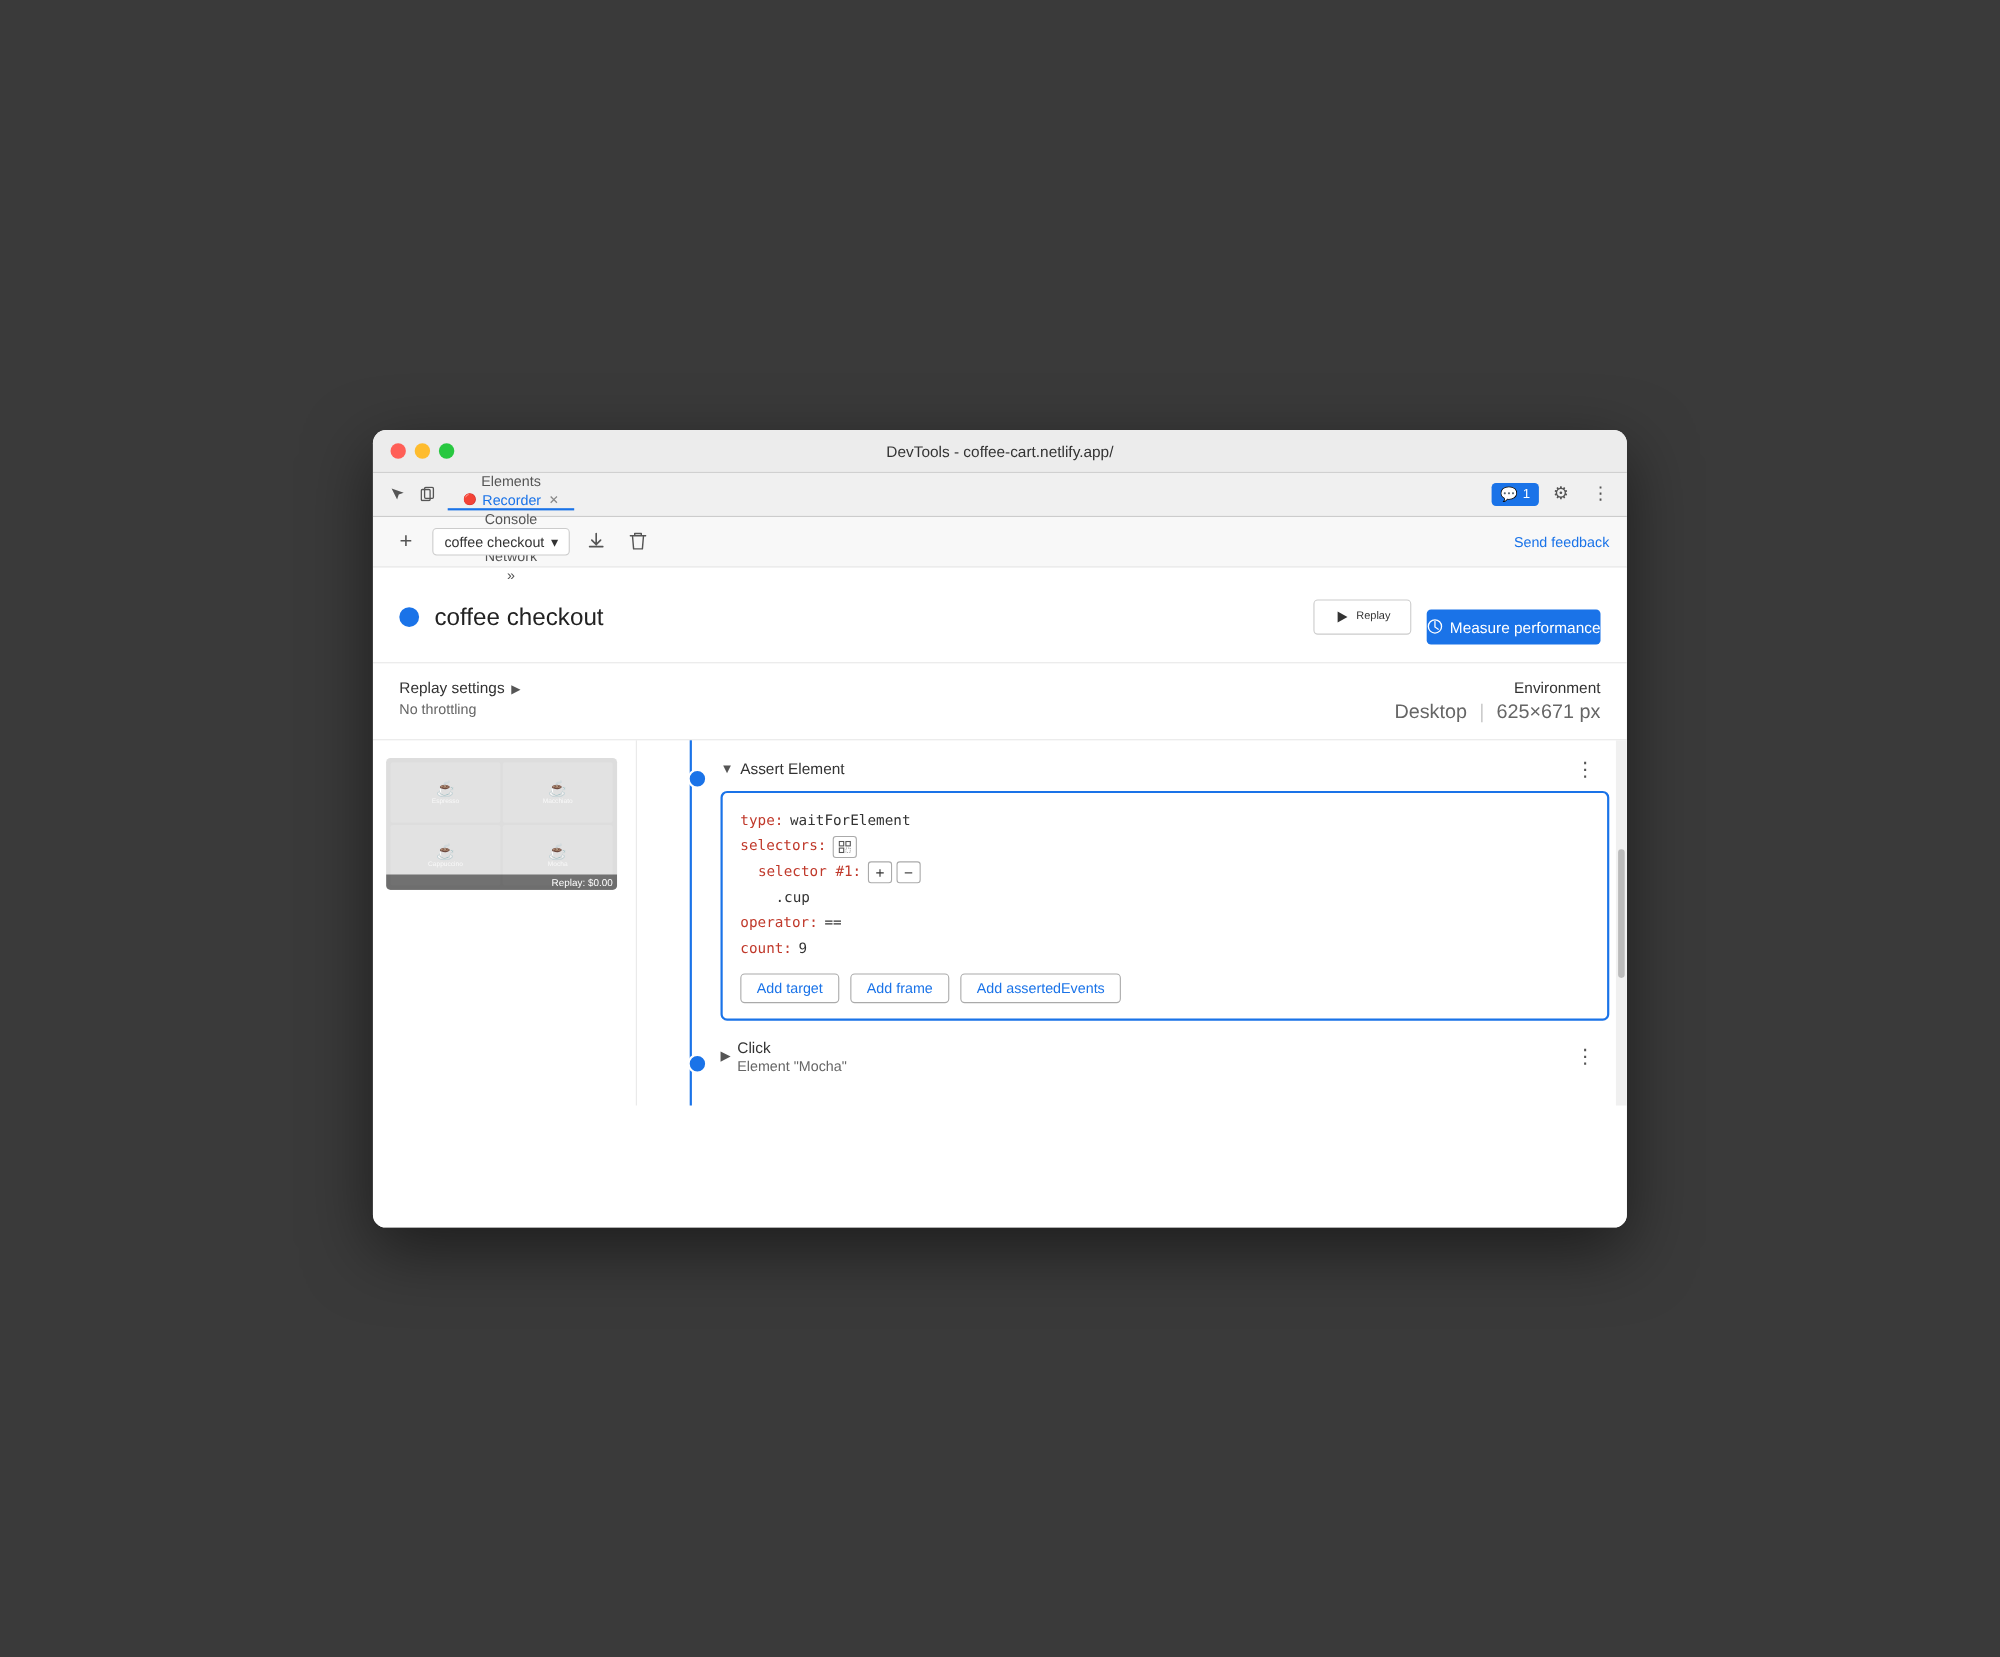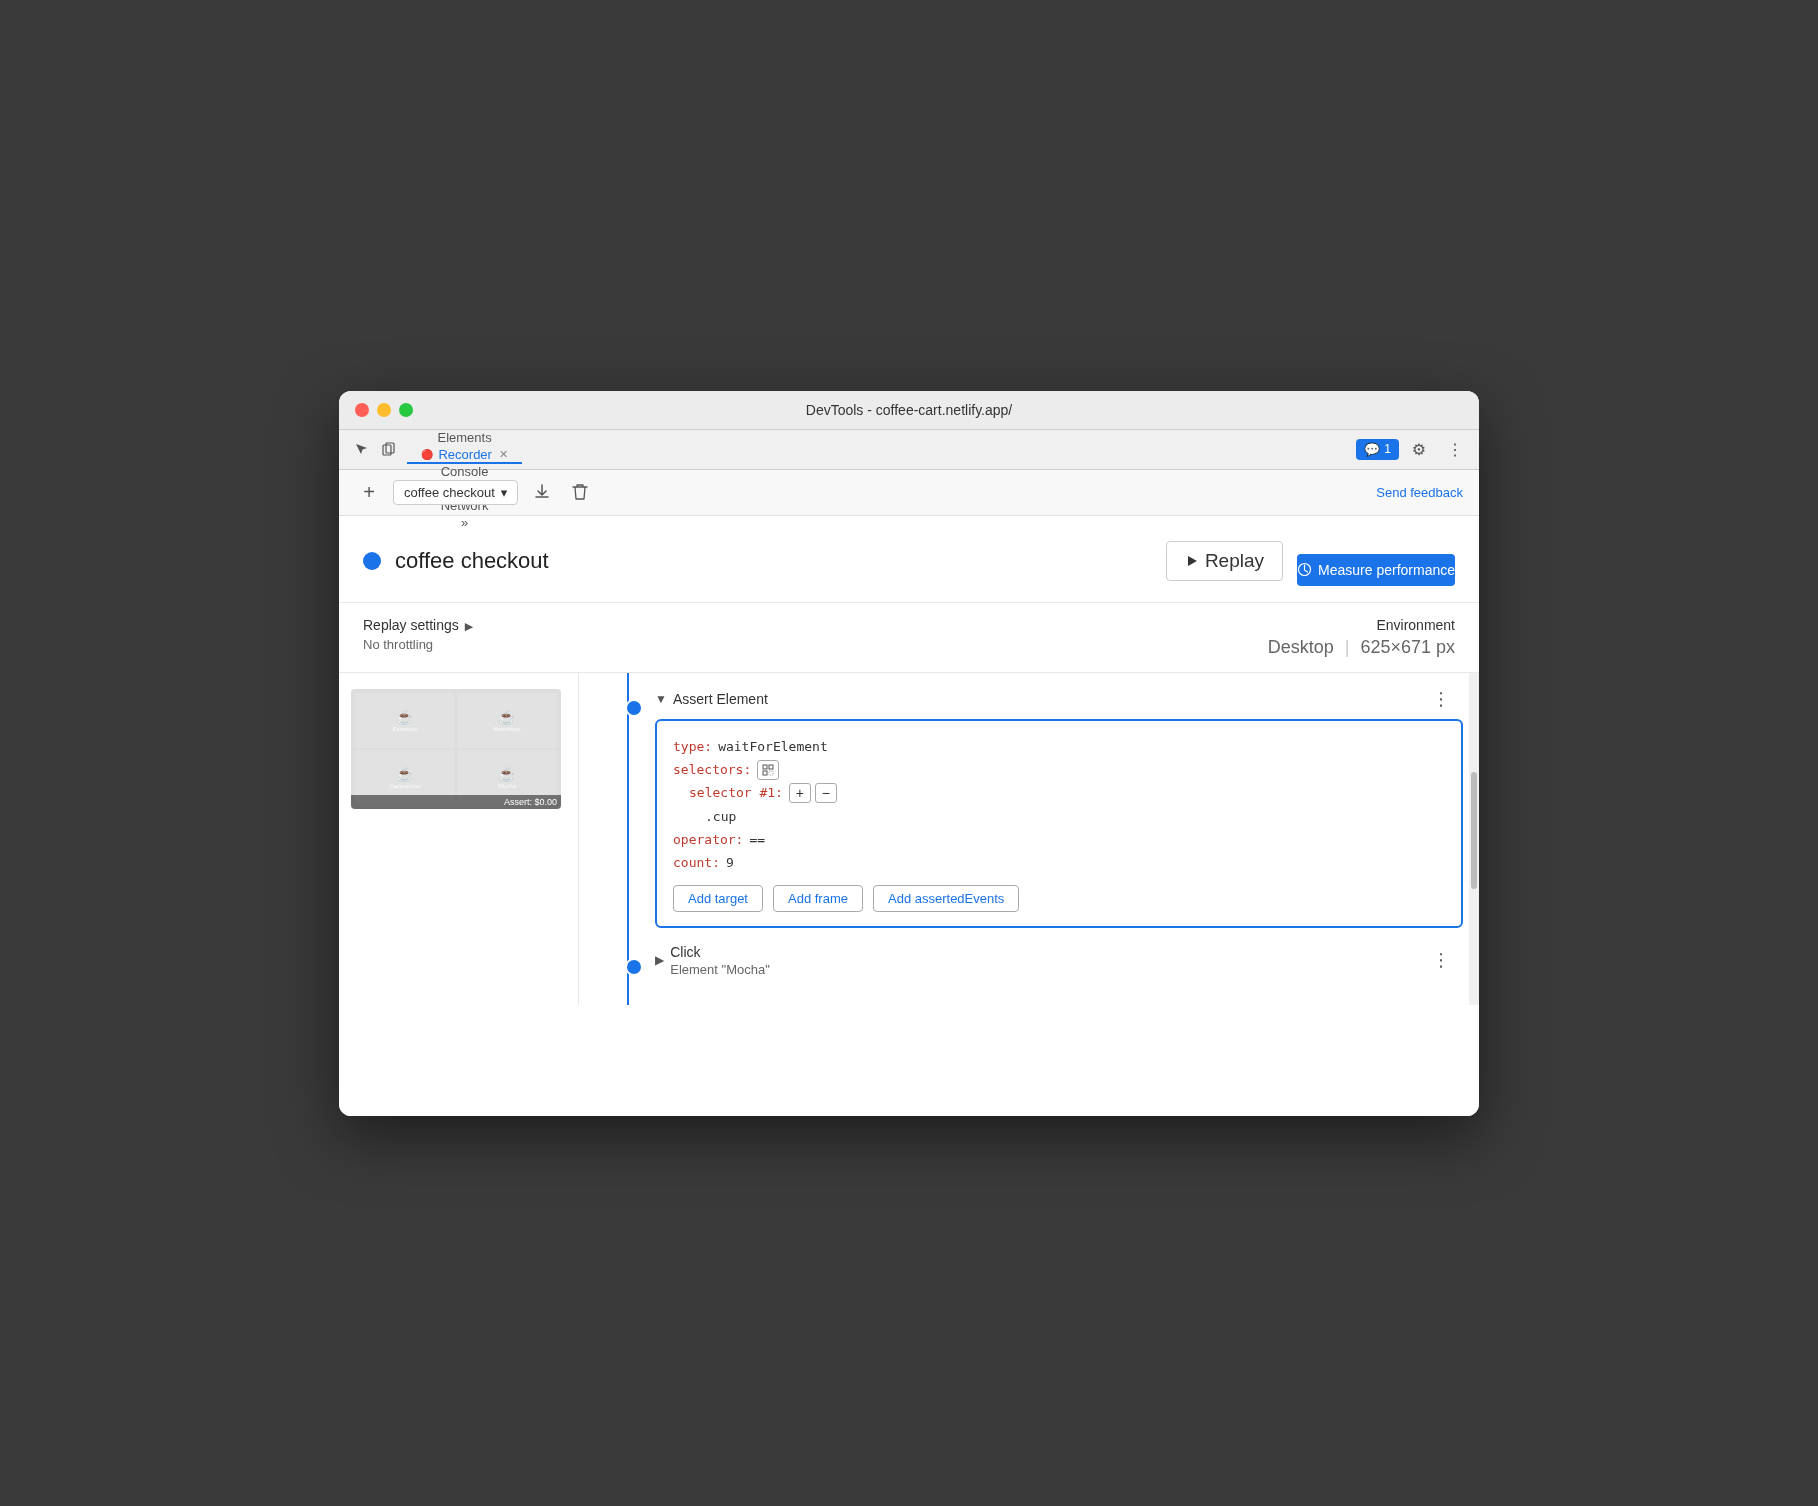--- a/index.html
+++ b/index.html
@@ -211,21 +211,21 @@
       flex: 1;
     }
     .replay-btn {
       display: flex;
       align-items: center;
       gap: 6px;
       padding: 8px 18px;
       border: 1px solid #ccc;
       border-radius: 4px;
       background: white;
-      font-size: 19px;
+      font-size: 10px;
       color: #333;
       cursor: pointer;
     }
     .measure-btn {
       display: flex;
       align-items: center;
       gap: 6px;
       padding: 8px 0;
       border: none;
       border-radius: 4px;
@@ -624,21 +624,21 @@
             </div>
             <div class="coffee-item">
               <span class="coffee-cup">☕</span>
               <span class="coffee-name">Cappuccino</span>
             </div>
             <div class="coffee-item">
               <span class="coffee-cup">☕</span>
               <span class="coffee-name">Mocha</span>
             </div>
           </div>
-          <div class="thumb-overlay">Assert: $0.00</div>
+          <div class="thumb-overlay">Replay: $0.00</div>
         </div>
       </div>
 
       <div class="steps-content">
         <div class="timeline-line"></div>
 
         <div class="step-block">
           <div class="step-dot"></div>
           <div class="step-header">
             <span class="step-expand-arrow">▼</span>

